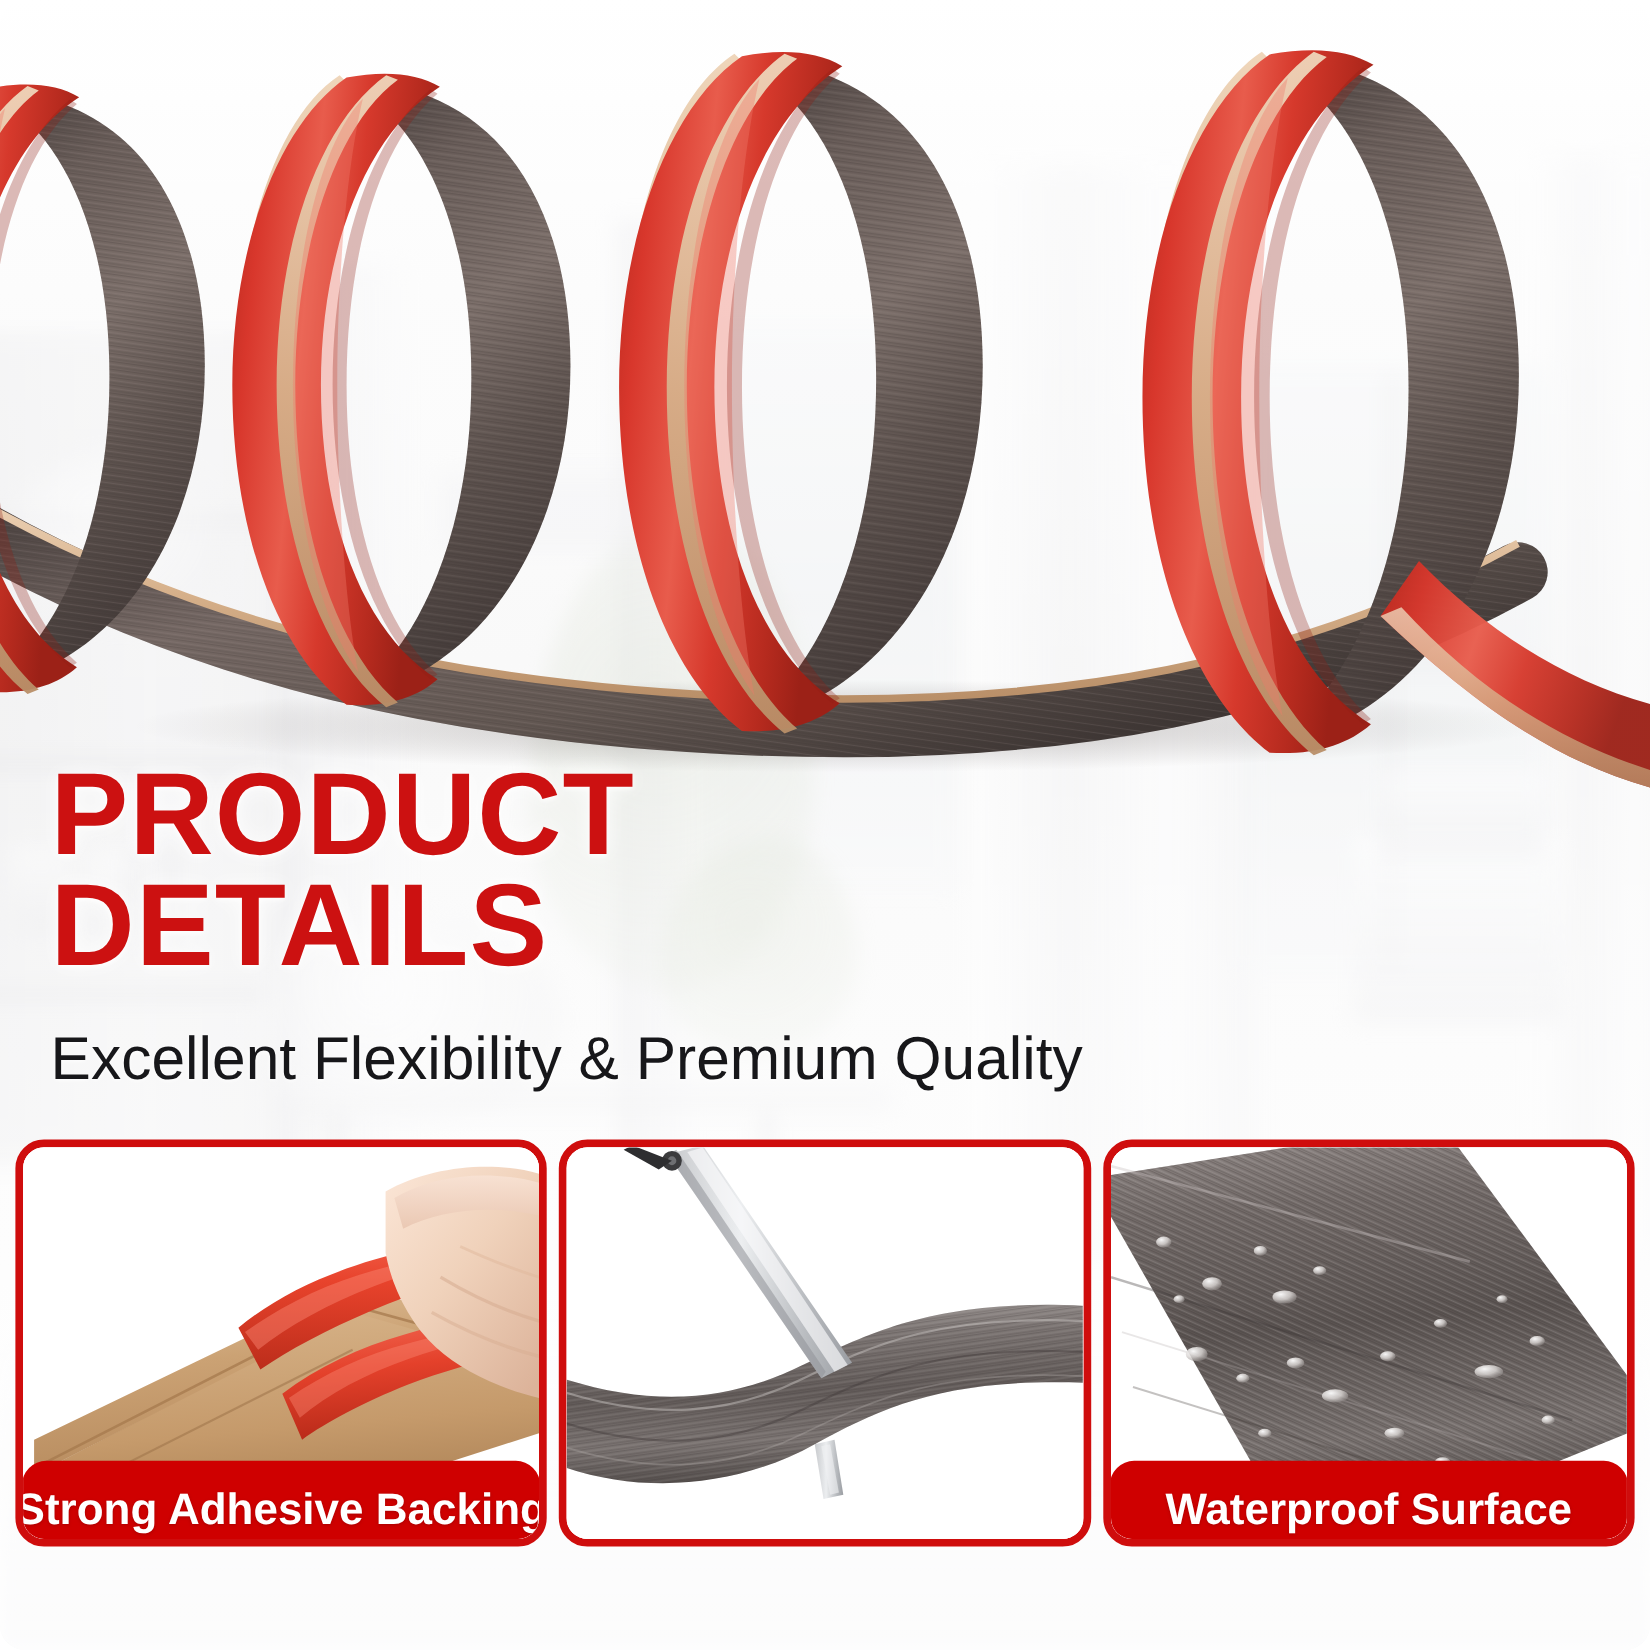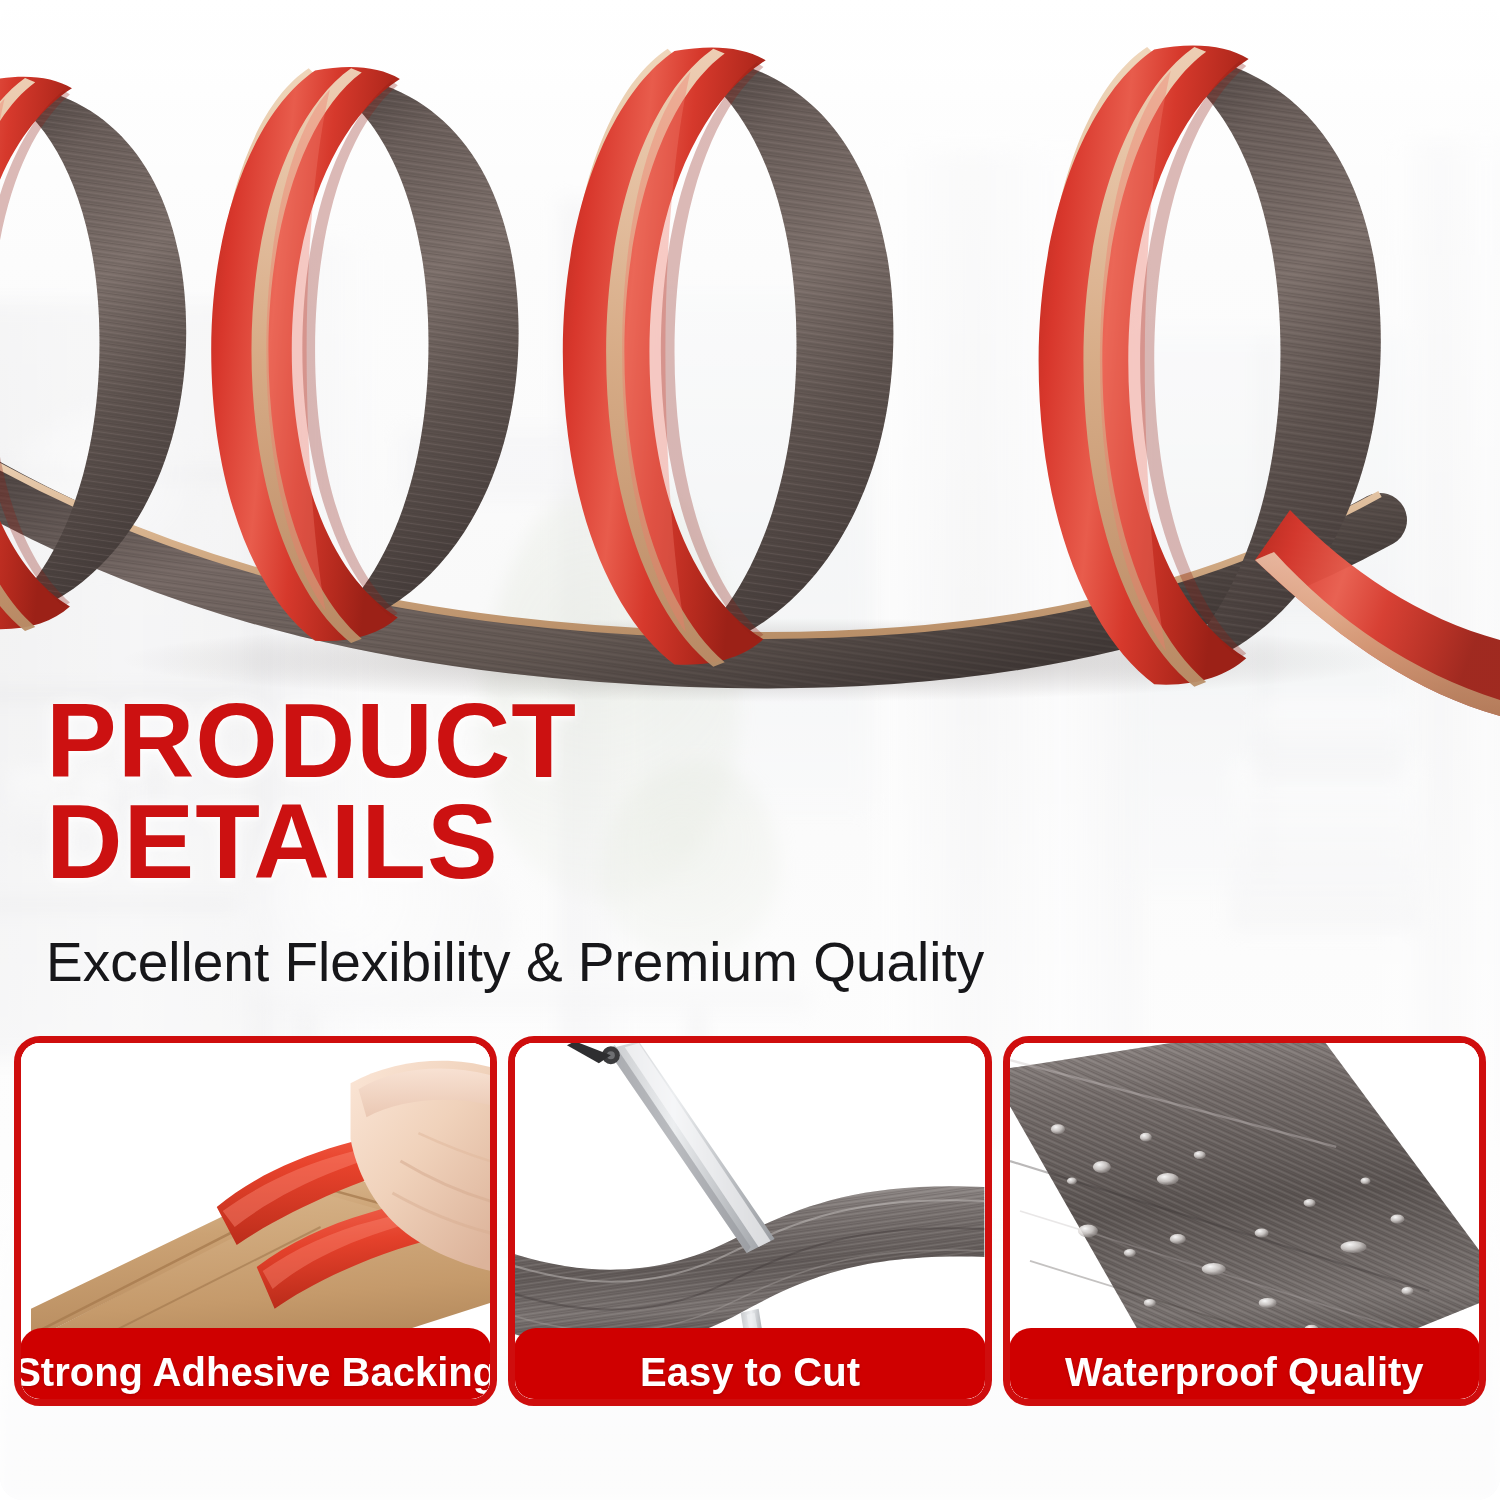--- a/index.html
+++ b/index.html
@@ -444,23 +444,20 @@
             <path d="M 92 8 L 100 4 L 236 206 L 232 212 Z" fill="#8f9297" opacity="0.55"></path>
 
             <circle cx="96" cy="14" r="9" fill="#3b3b3d"></circle>
             <circle cx="96" cy="14" r="4" fill="#6e6f72"></circle>
             <path d="M 60 0 L 96 14 L 84 22 L 52 4 Z" fill="#2e2e30"></path>
 
             <path d="M 226 272 L 244 268 L 252 318 L 234 322 Z" fill="url(#bladeG)"></path>
             <path d="M 232 274 L 240 272 L 248 316 L 240 318 Z" fill="#f0f1f3" opacity="0.6"></path>
           </svg>
         </div>
-        <div class="caption">
-          <span class="caption-text">Easy to Cut</span>
-        </div>
       </div>
     </div>
 
     <div class="card-wrap">
       <div class="card">
         <div class="card-photo">
           <svg viewBox="0 0 470 360" preserveAspectRatio="xMidYMid slice" xmlns="http://www.w3.org/2000/svg">
             <defs>
               <linearGradient id="woodStrip3" x1="0" y1="0" x2="0.12" y2="1">
                 <stop offset="0%" stop-color="#9a9290"></stop>
@@ -506,19 +503,19 @@
             <ellipse cx="258" cy="262" rx="9" ry="5" fill="url(#dropG)"></ellipse>
             <ellipse cx="302" cy="288" rx="7" ry="4" fill="url(#dropG)"></ellipse>
             <ellipse cx="140" cy="262" rx="6" ry="4" fill="url(#dropG)"></ellipse>
             <ellipse cx="226" cy="306" rx="8" ry="4.5" fill="url(#dropG)"></ellipse>
             <ellipse cx="398" cy="250" rx="6" ry="4" fill="url(#dropG)"></ellipse>
             <ellipse cx="62" cy="140" rx="5" ry="3.5" fill="url(#dropG)"></ellipse>
             <ellipse cx="356" cy="140" rx="5" ry="3.5" fill="url(#dropG)"></ellipse>
           </svg>
         </div>
         <div class="caption">
-          <span class="caption-text">Waterproof Quality</span>
+          <span class="caption-text">Waterproof Surface</span>
         </div>
       </div>
     </div>
 
   </div>
 </div>
 
 </body></html>

